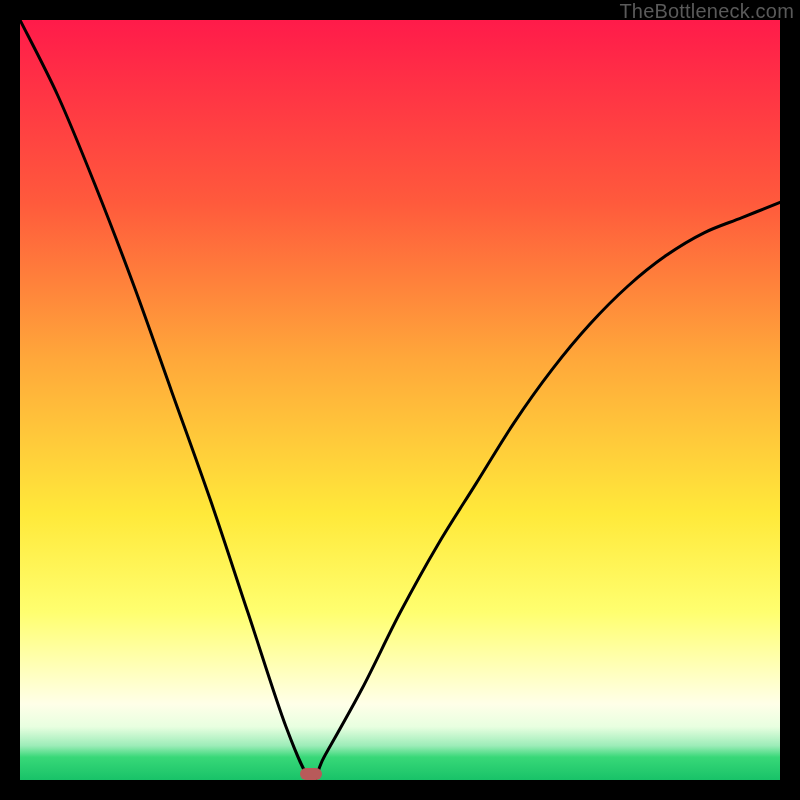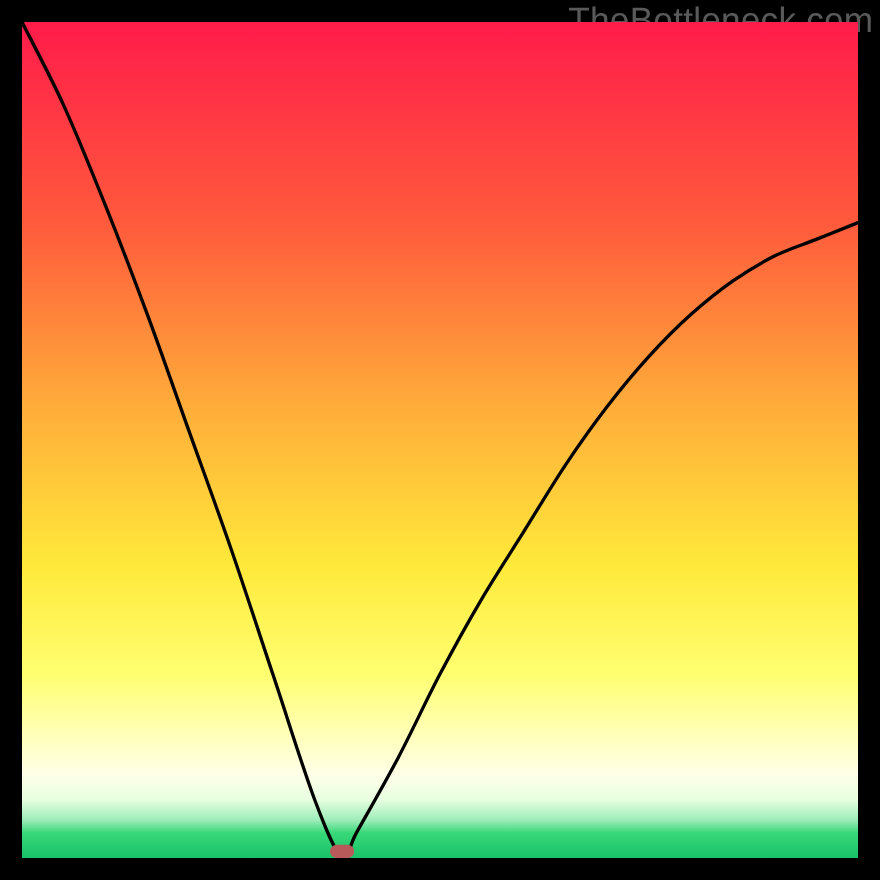--- a/index.html
+++ b/index.html
@@ -13,21 +13,21 @@
  #ffe93a 65%,
  #ffff70 78%,
  #ffffc0 86%,
  #ffffe8 90%,
  #e8ffe0 93%,
  #9cecb8 95.5%,
  #38d878 97%,
  #18c268 100%)}
 .curve{position:absolute;left:0;top:0}
 .marker{position:absolute;width:22px;height:12px;background:#b85a5a;border-radius:6px;transform:translate(-50%,-50%)}
-.watermark{position:absolute;right:6px;top:0;color:#5a5a5a;font-size:32px;font-weight:500;letter-spacing:0.2px}
+.watermark{position:absolute;right:6px;top:0;color:#5a5a5a;font-size:20px;font-weight:500;letter-spacing:0.2px}
 </style>
 </head>
 <body>
 
 <div class="watermark">TheBottleneck.com</div>
 
 <div class="frame">
   <div class="plot">
     <div class="grad"></div>
     <svg class="curve" width="760" height="760" viewBox="0 0 760 760">

